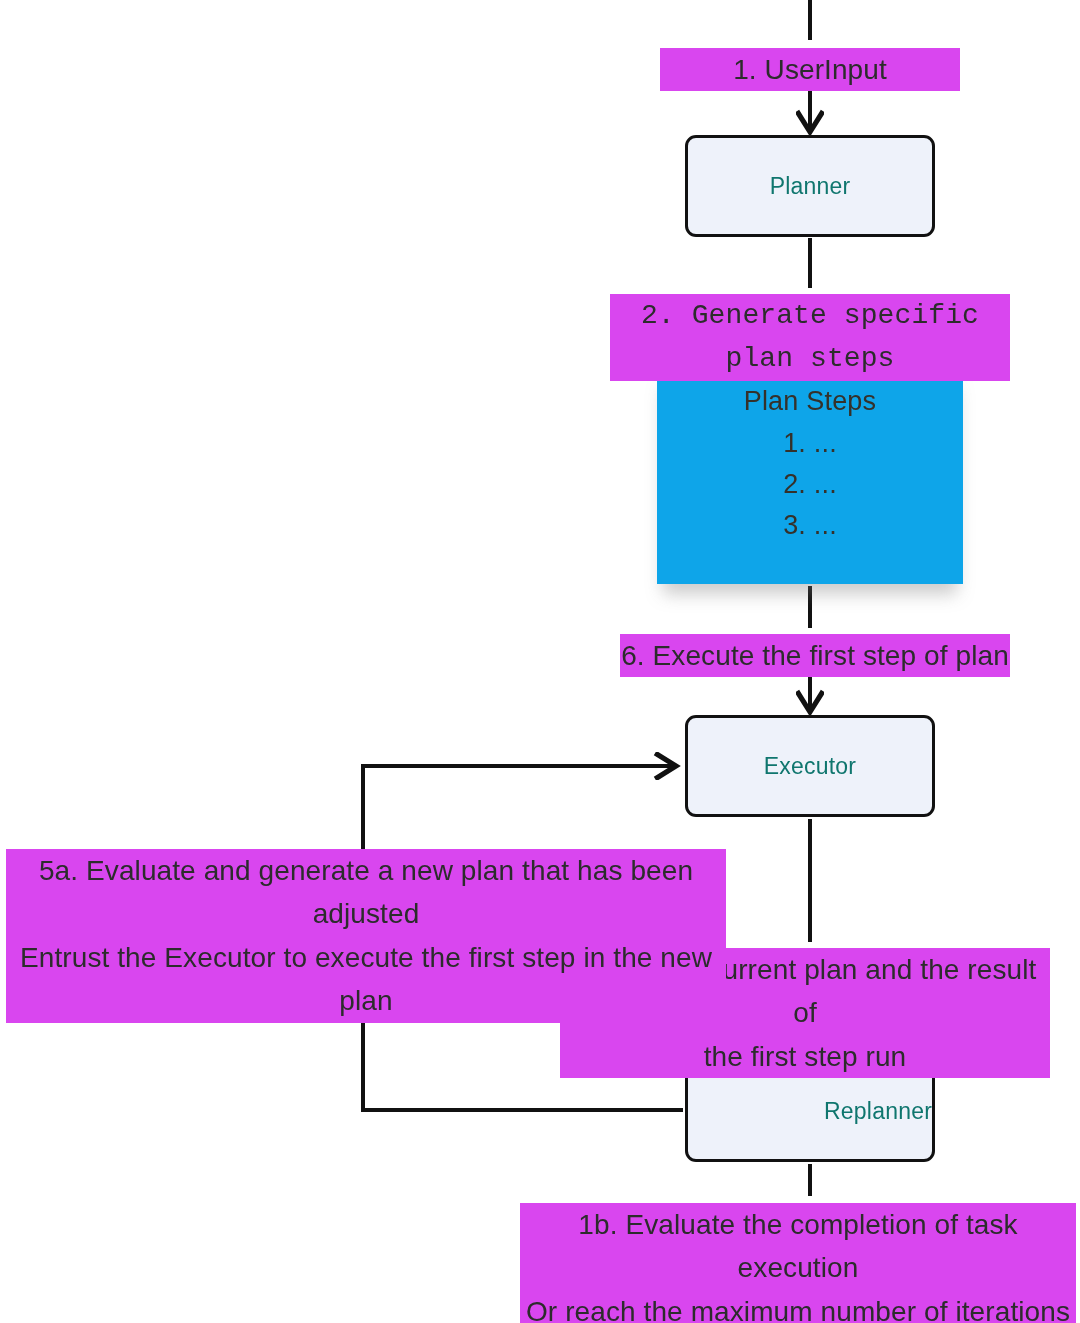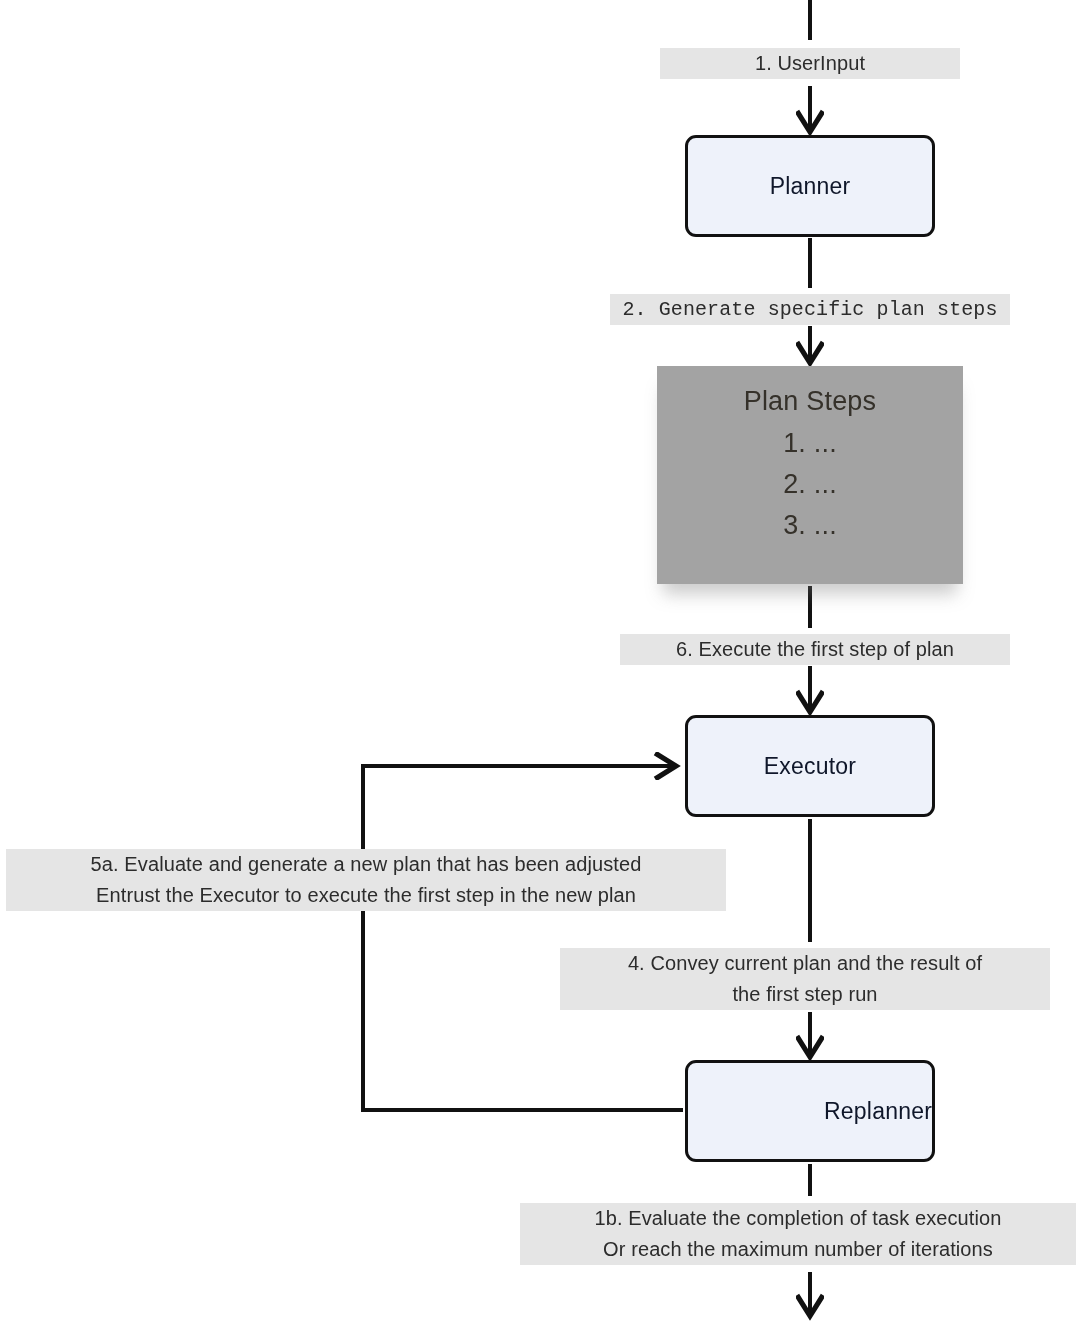--- a/index.html
+++ b/index.html
@@ -27,53 +27,53 @@
   }
   .node {
     position: absolute;
     box-sizing: border-box;
     display: flex;
     align-items: center;
     justify-content: center;
     background: #eef2fa;
     border: 3px solid #111111;
     border-radius: 11px;
-    color: #0f172a;
+    color: #0f766e;
     font-size: 23px;
     font-family: "Liberation Sans", sans-serif;
     letter-spacing: 0.2px;
   }
   .note {
     position: absolute;
     box-sizing: border-box;
-    background: #a3a3a3;
+    background: #0ea5e9;
     color: #35312a;
     display: flex;
     flex-direction: column;
     align-items: center;
     padding-top: 20px;
     box-shadow: 0 16px 16px -6px rgba(120,120,120,0.38);
   }
   .note-title {
     font-size: 27px;
     margin-bottom: 6px;
     letter-spacing: 0.2px;
   }
   .note-item {
     font-size: 27px;
     line-height: 1.52;
     letter-spacing: 0.2px;
   }
   .edge-label {
     position: absolute;
     color: #2c2c2c;
-    font-size: 20px;
+    font-size: 28px;
     line-height: 1.55;
     text-align: center;
-    background: #e5e5e5;
+    background: #d946ef;
     white-space: pre-line;
     letter-spacing: 0.1px;
   }
   .edge-label.wide {
     text-align: center;
   }
 </style>
 </head>
 <body>
 

